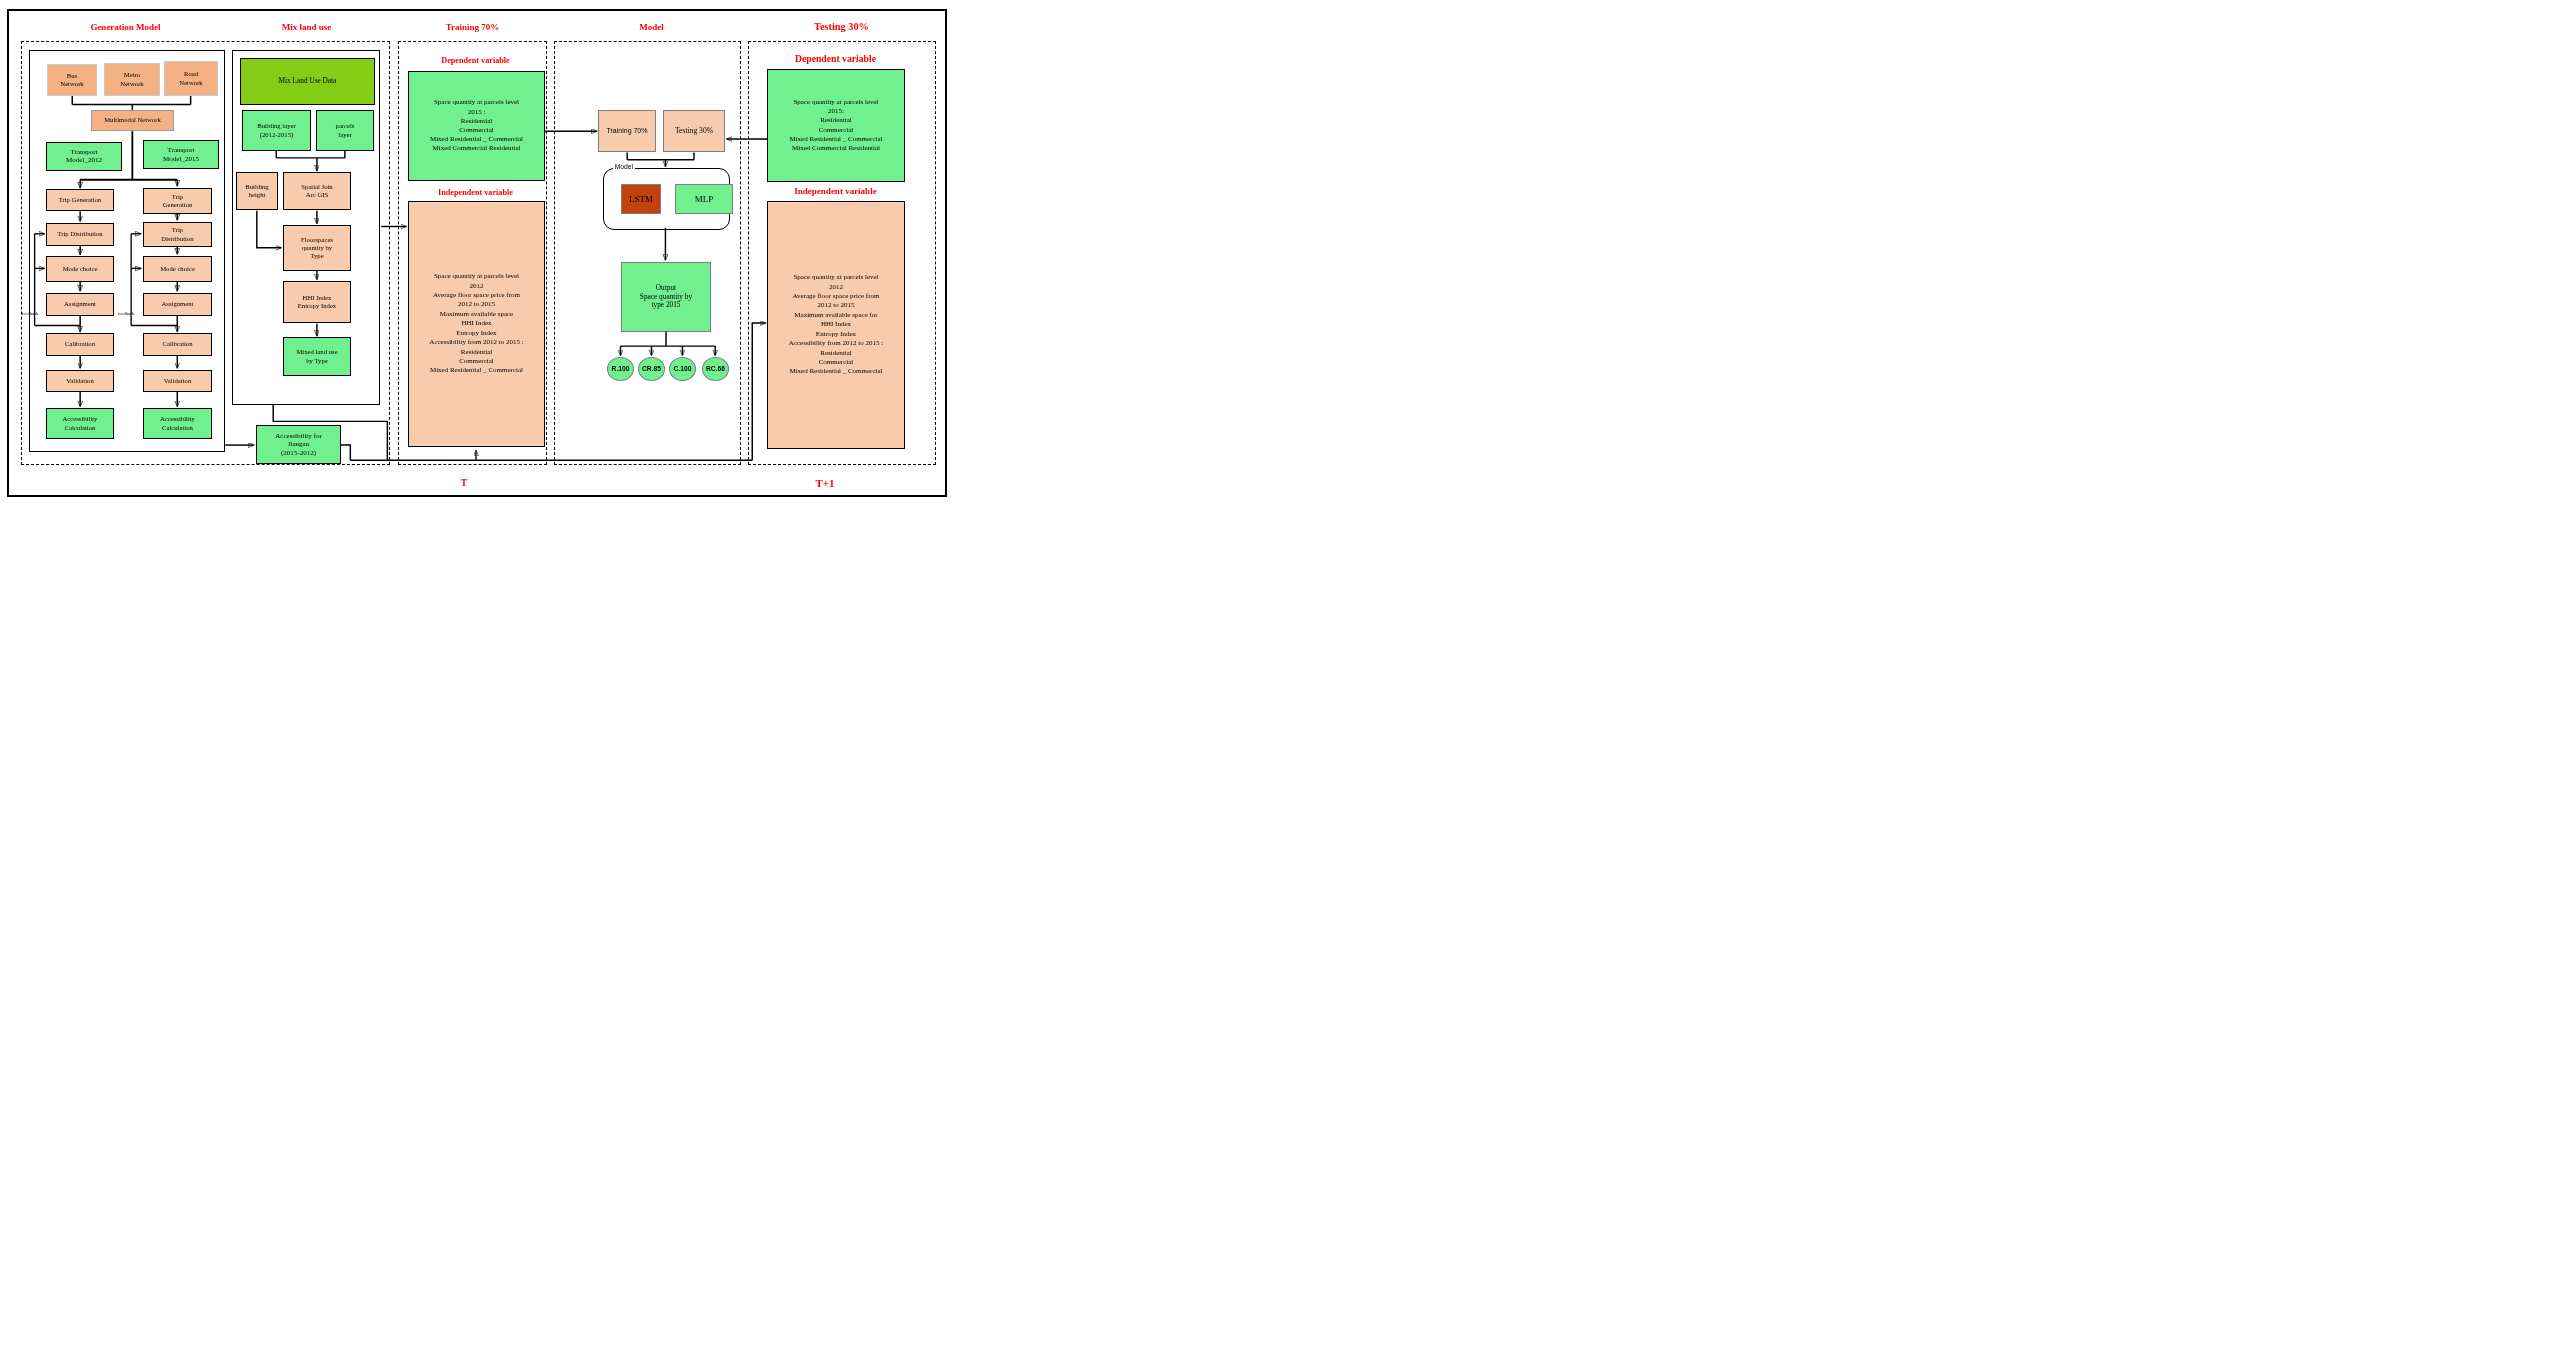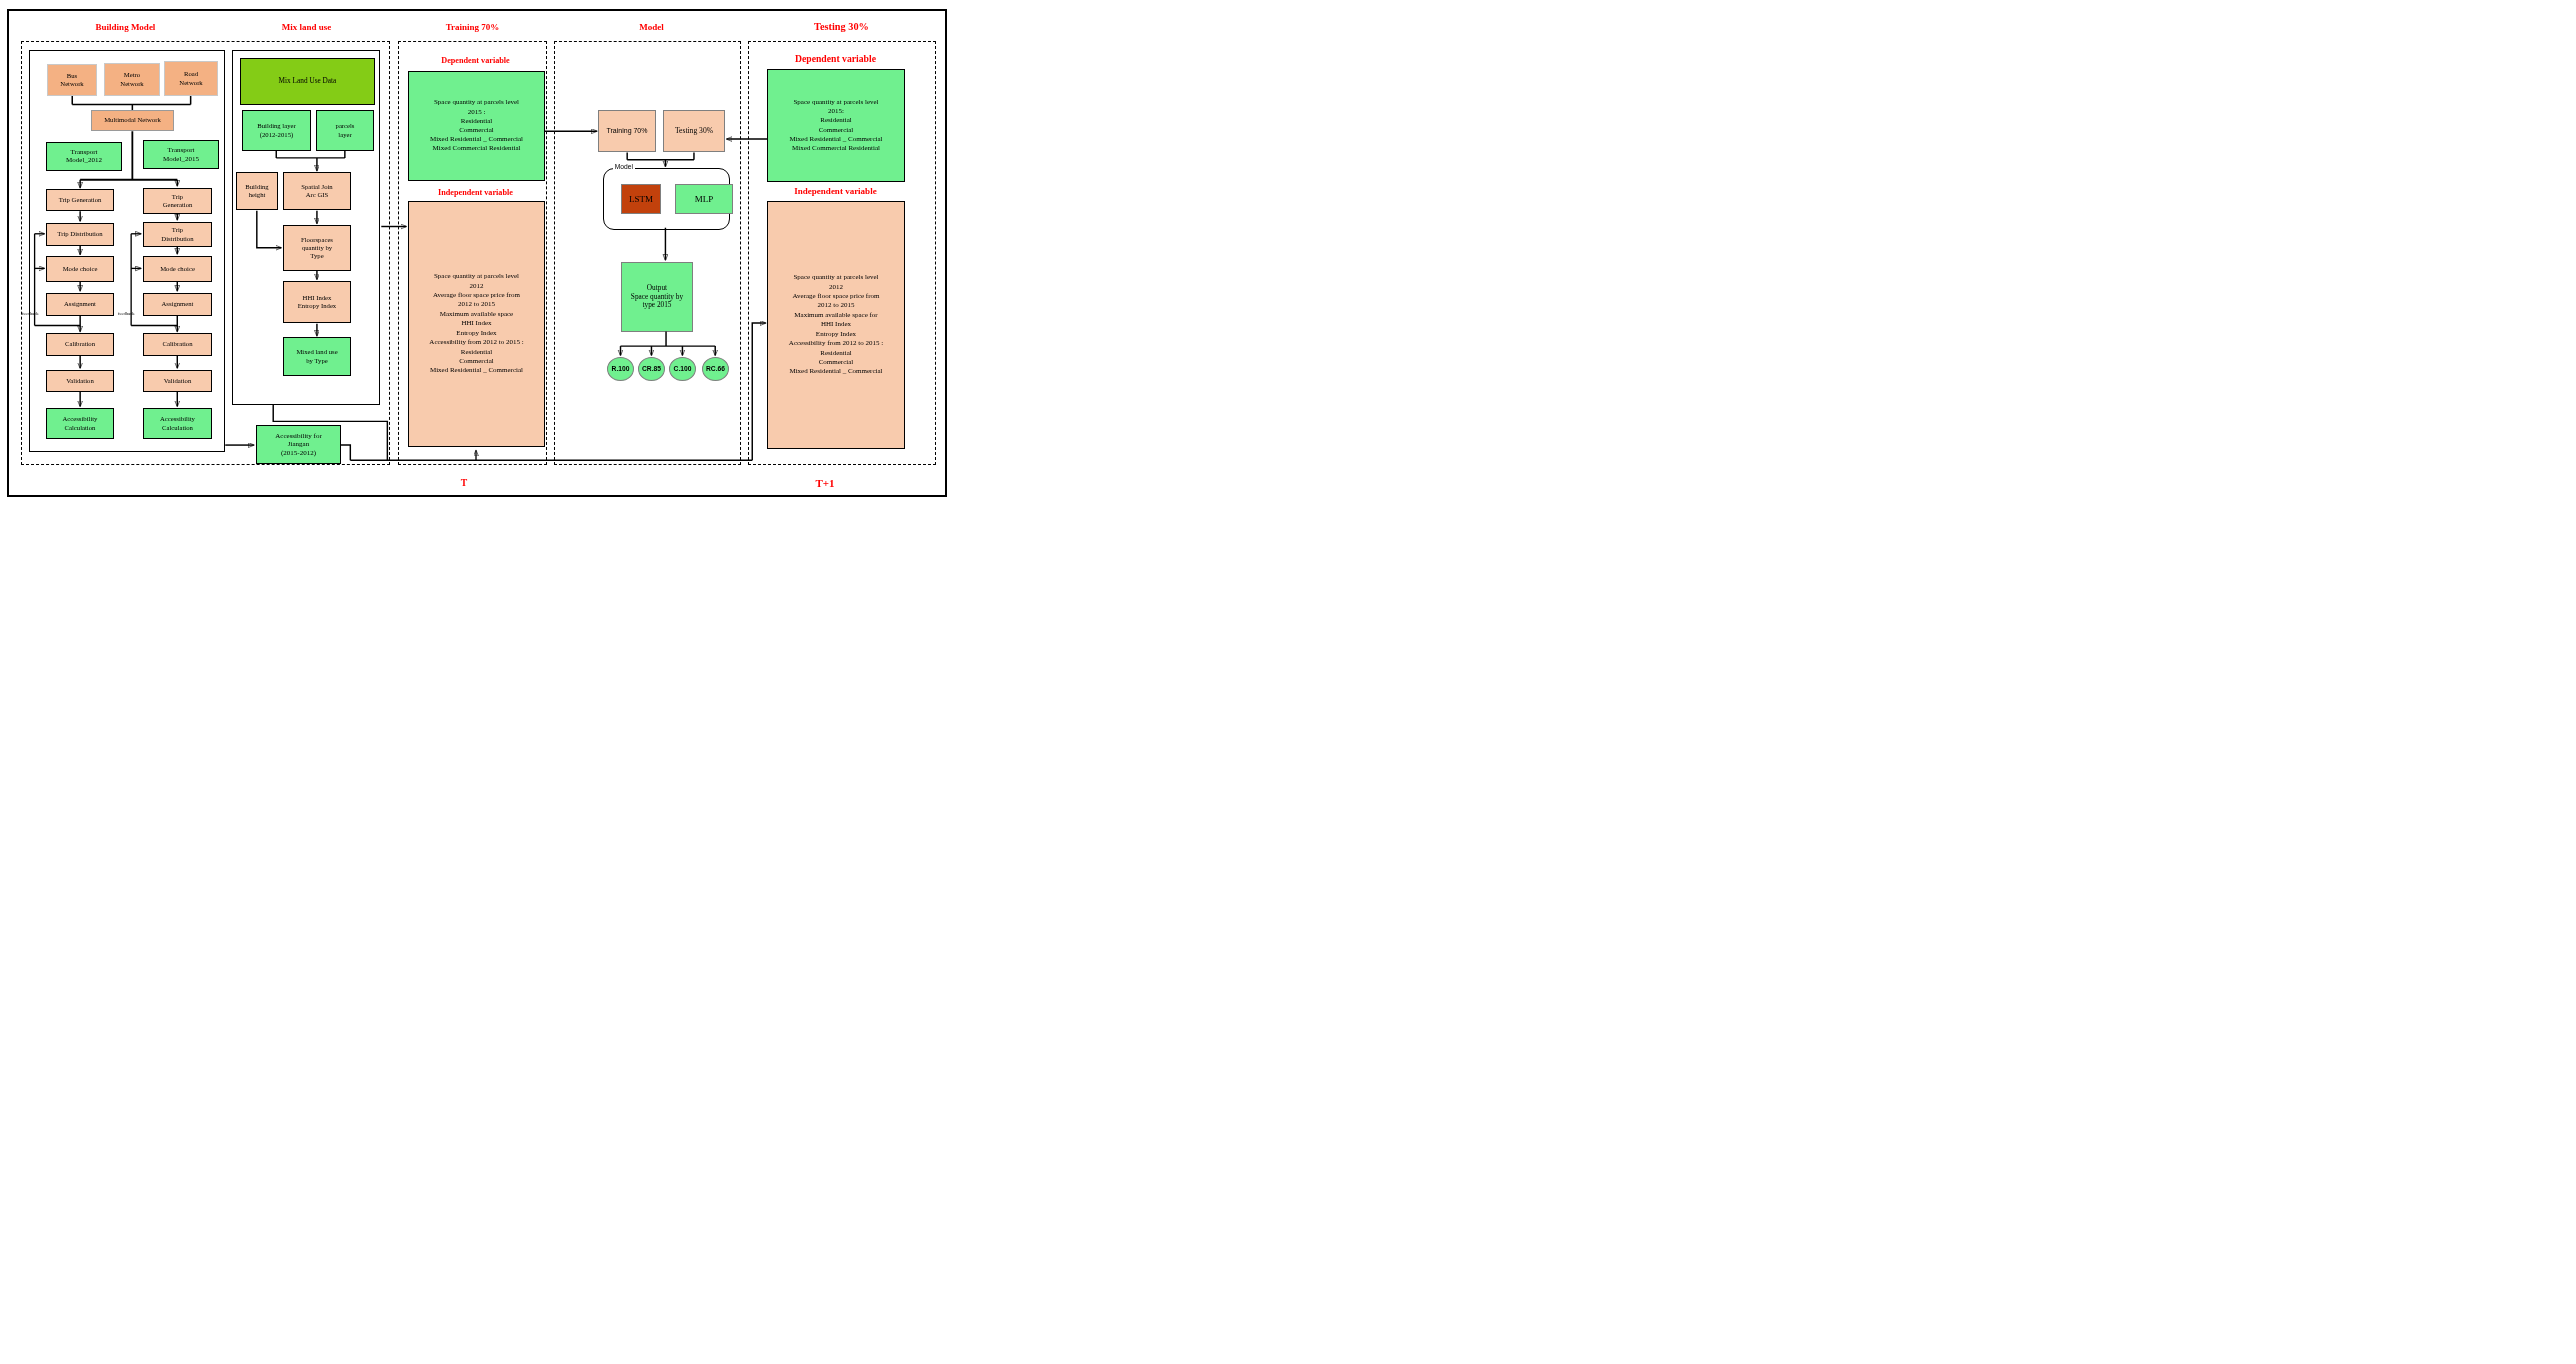--- a/index.html
+++ b/index.html
@@ -24,21 +24,21 @@
   svg.wires path{fill:none;stroke:#000;}
   .model-tag{position:absolute;background:#fff;padding:0 1.8px;z-index:3;}
 </style>
 </head>
 <body>
 
 <div id="stage">
 
   <div class="outer" style="left:6.7px;top:9px;width:936px;height:484px;"></div>
 
-  <div class="red-label" style="left:65px;top:22px;width:121px;font-size:9px;">Building Model</div>
+  <div class="red-label" style="left:65px;top:22px;width:121px;font-size:9px;">Generation Model</div>
   <div class="red-label" style="left:246px;top:22px;width:121px;font-size:9px;">Mix land use</div>
   <div class="red-label" style="left:412px;top:22px;width:121px;font-size:9px;">Training 70%</div>
   <div class="red-label" style="left:591px;top:22px;width:121px;font-size:9px;">Model</div>
   <div class="red-label" style="left:781px;top:20.6px;width:121px;font-size:10.3px;">Testing 30%</div>
 
   <div class="panel" style="left:21px;top:41px;width:367px;height:422px;"></div>
   <div class="panel" style="left:398px;top:41px;width:147px;height:422px;"></div>
   <div class="panel" style="left:554px;top:41px;width:185px;height:422px;"></div>
   <div class="panel" style="left:748px;top:41px;width:186px;height:422px;"></div>
 
@@ -118,21 +118,21 @@
 Residential
 Commercial
 Mixed Residential _ Commercial</div>
 
   <div class="node sans" style="left:598px;top:110px;width:58px;height:42px;font-size:7px;background:#F8CBAD;border:1.2px solid #7f7f7f;">Training 70%</div>
   <div class="node" style="left:663px;top:110px;width:62px;height:42px;font-size:7.6px;background:#F8CBAD;border:1.2px solid #7f7f7f;">Testing 30%</div>
   <div style="position:absolute;left:603px;top:168px;width:125px;height:60px;border:1.5px solid #000;border-radius:11px;z-index:2;background:#fff;"></div>
   <div class="model-tag sans" style="left:613px;top:163px;font-size:6.7px;">Model</div>
   <div class="node" style="left:621px;top:184px;width:40px;height:30px;font-size:9px;background:#c2410c;border:1.2px solid #7f7f7f;">LSTM</div>
   <div class="node" style="left:675px;top:184px;width:58px;height:30px;font-size:9px;background:#70F08F;border:1.2px solid #7f7f7f;">MLP</div>
-  <div class="node" style="left:621px;top:262px;width:72px;height:70px;font-size:7.3px;background:#70F08F;border:1.2px solid #7f7f7f;">Output
+  <div class="node" style="left:621px;top:262px;width:90px;height:70px;font-size:7.3px;background:#70F08F;border:1.2px solid #7f7f7f;">Output
 Space quantity by
 type 2015</div>
   <div class="node ellipse" style="left:607px;top:357px;width:27px;height:24px;font-size:6.7px;background:#70F08F;border:0.9px solid #7f7f7f;">R.100</div>
   <div class="node ellipse" style="left:638px;top:357px;width:27px;height:24px;font-size:6.7px;background:#70F08F;border:0.9px solid #7f7f7f;">CR.85</div>
   <div class="node ellipse" style="left:669px;top:357px;width:27px;height:24px;font-size:6.7px;background:#70F08F;border:0.9px solid #7f7f7f;">C.100</div>
   <div class="node ellipse" style="left:702px;top:357px;width:27px;height:24px;font-size:6.7px;background:#70F08F;border:0.9px solid #7f7f7f;">RC.66</div>
 
   <div class="red-label" style="left:775px;top:53px;width:121px;font-size:9.7px;">Dependent variable</div>
   <div class="node" style="left:767px;top:69px;width:138px;height:113px;font-size:7px;line-height:1.32;background:#70F08F;border:1.5px solid #000;">Space quantity at  parcels level
 2015:

